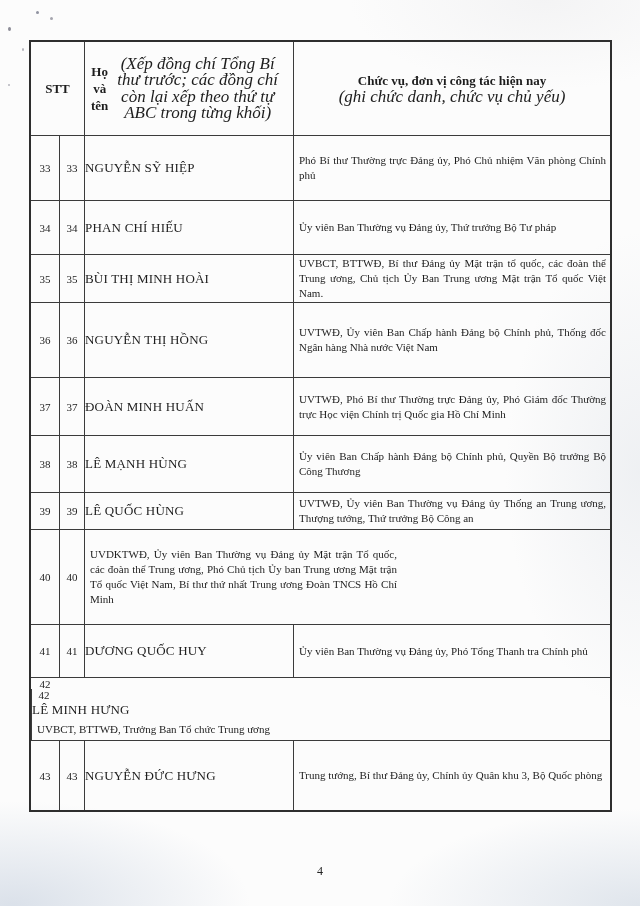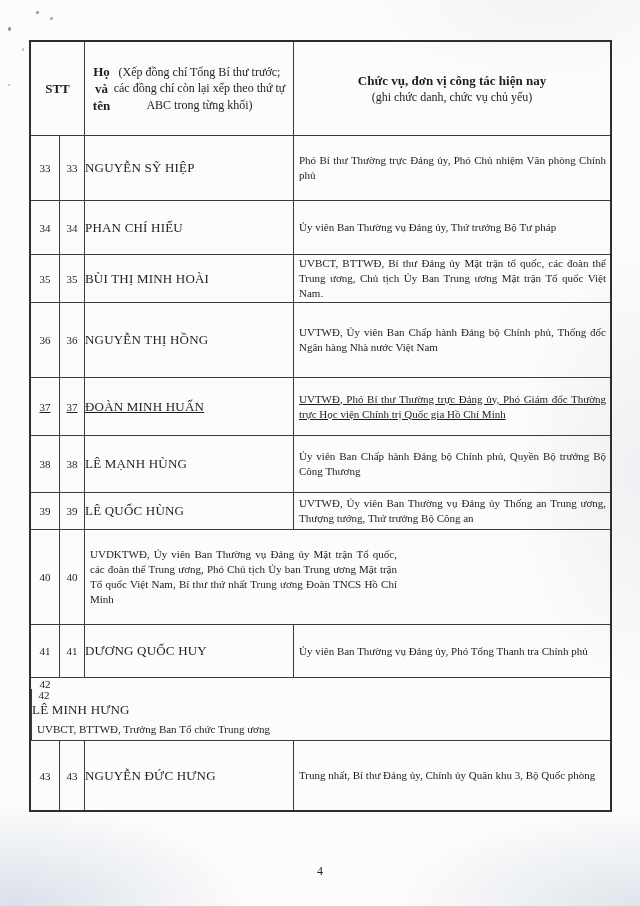--- a/index.html
+++ b/index.html
@@ -50,28 +50,28 @@
     font-size:11px;line-height:15px;
   }
   .cpos .postext{width:100%;text-align:justify;}
 
   
   .header{height:93px;}
   .hstt{width:53px;justify-content:center;font-weight:bold;font-size:13px;}
   .hname{width:209px;flex-direction:row;justify-content:center;padding:2px 6px;text-align:center;}
   .hpos{width:317px;flex-direction:column;justify-content:center;padding:2px 10px;text-align:center;}
   .ht{font-weight:bold;font-size:13px;line-height:17px;}
-  .hi{font-size:12px;line-height:16.5px;}
+  .hi{font-style:italic;font-size:17px;line-height:16.5px;}
 
   
   .r0{height:65px;}
   .r1{height:54px;}
   .r2{height:48px;}
   .r3{height:75px;}
-  .r4{height:58px;text-decoration:underline;}
+  .r4{height:58px;}
   .r5{height:57px;}
   .r6{height:37px;}
   .r7{height:95px;}
   .r8{height:53px;}
   .r9{height:63px;flex-direction:column;}
   .r10{height:70px;}
 
   .page-number{
     position:absolute;left:0;top:864px;width:640px;
     text-align:center;font-size:12px;color:#222;
@@ -187,19 +187,19 @@
     <div class="cell cpos">
         <div class="postext">UVBCT, BTTWĐ, Trưởng Ban Tổ chức Trung ương</div>
       </div>
   </div>
 
   <div class="row r10">
     <div class="cell c1">43</div>
     <div class="cell c2">43</div>
     <div class="cell cname">NGUYỄN ĐỨC HƯNG</div>
     <div class="cell cpos">
-        <div class="postext">Trung nhất, Bí thư Đảng ủy, Chính ủy Quân khu 3, Bộ Quốc phòng</div>
+        <div class="postext">Trung tướng, Bí thư Đảng ủy, Chính ủy Quân khu 3, Bộ Quốc phòng</div>
       </div>
   </div>
 
 </div>
 
 <div class="page-number">4</div>
 
 </body></html>

